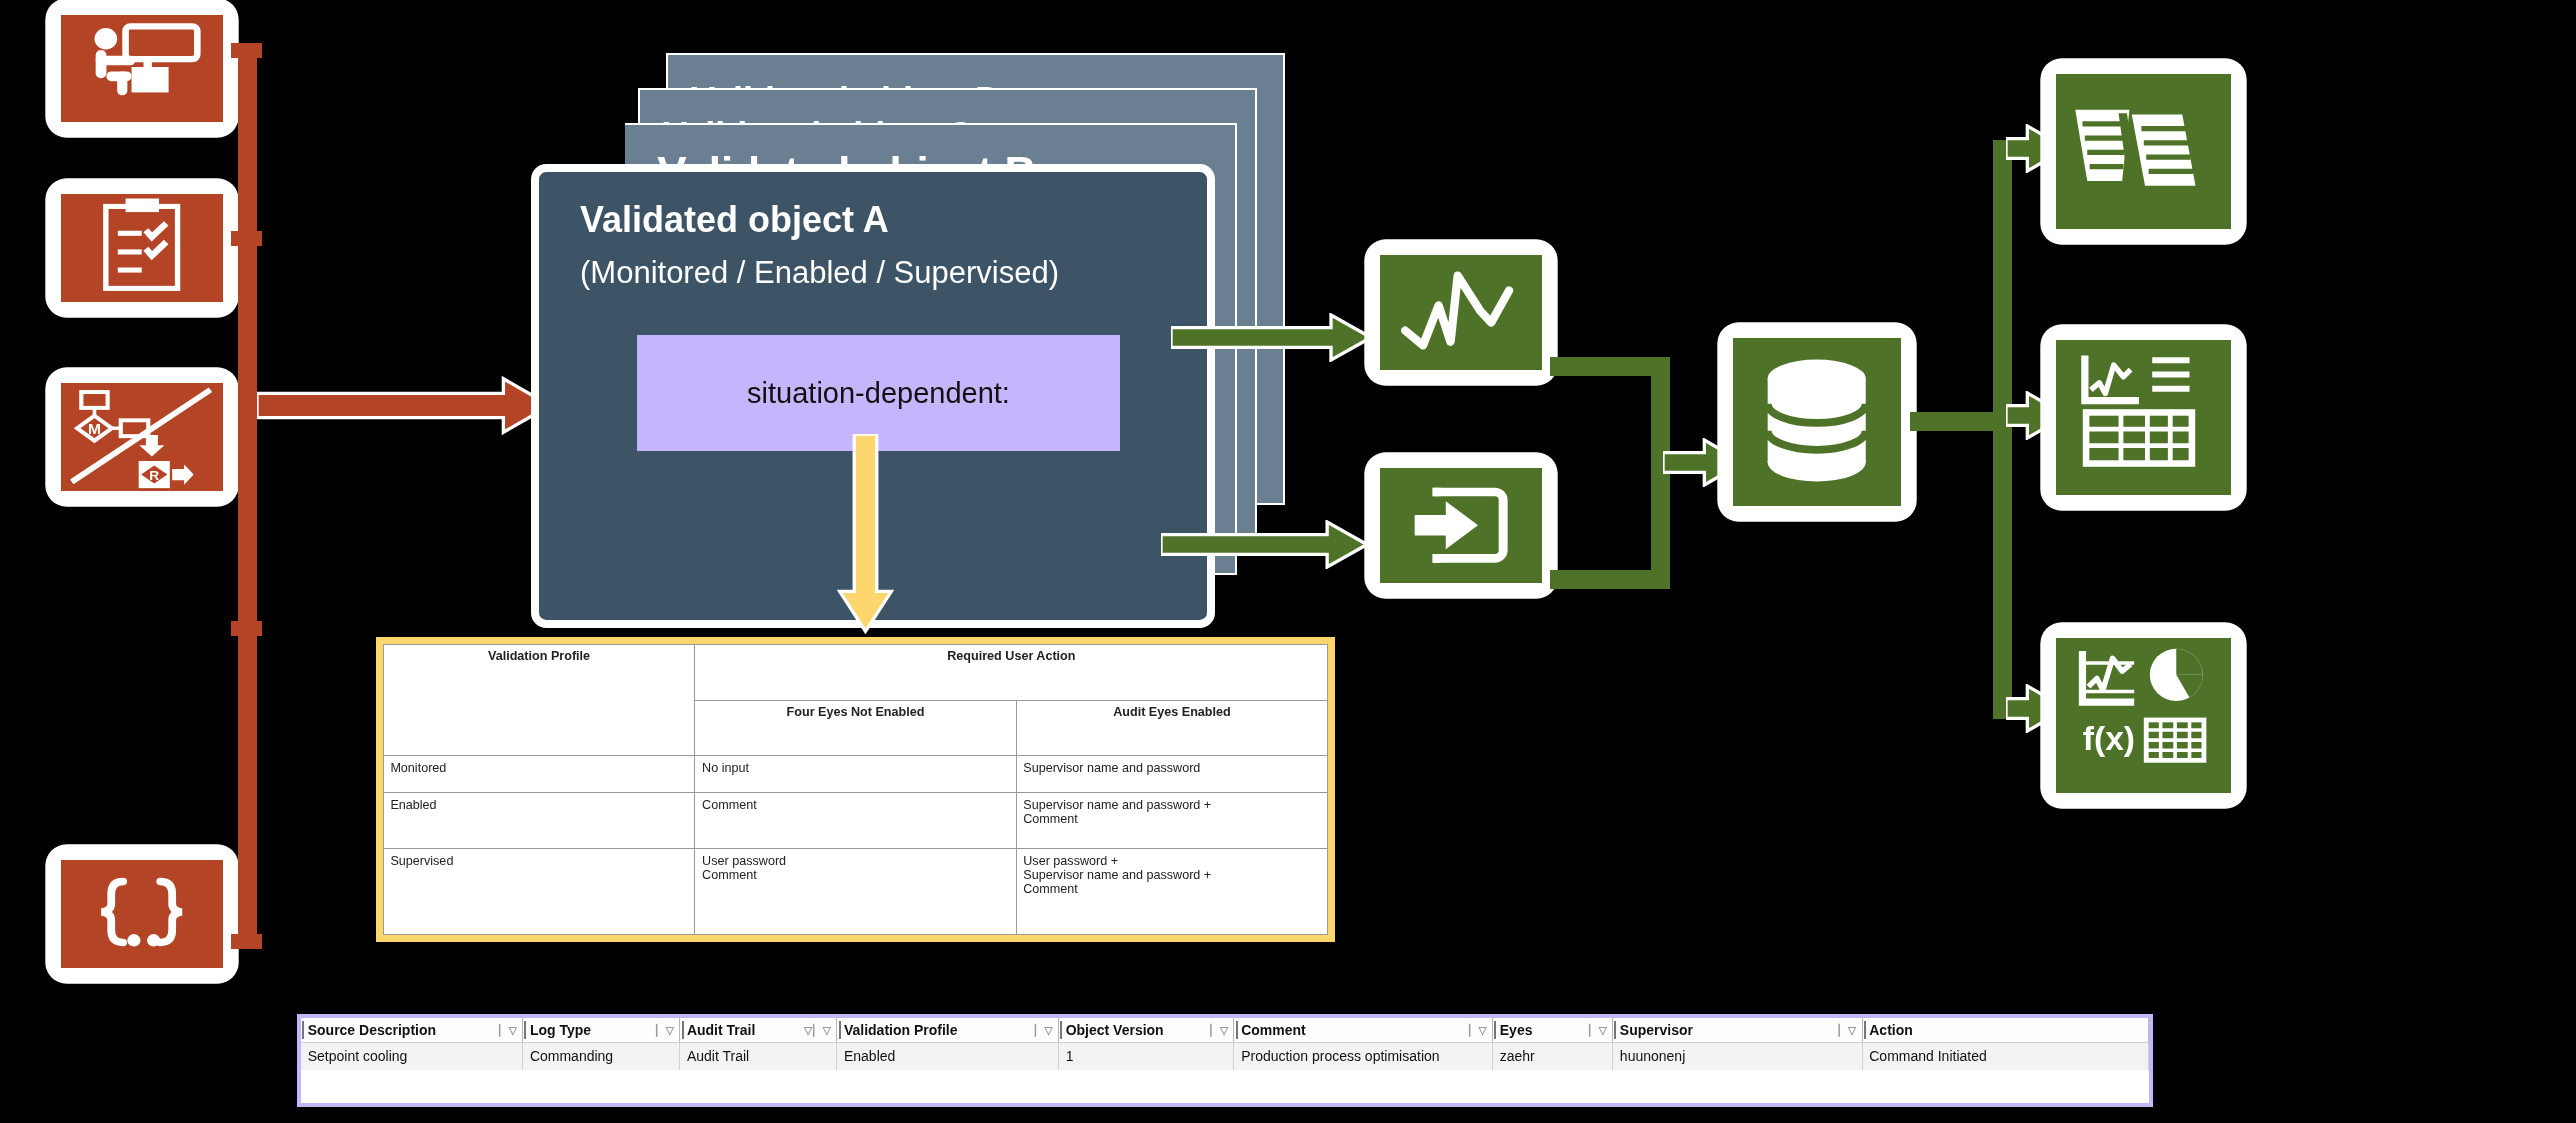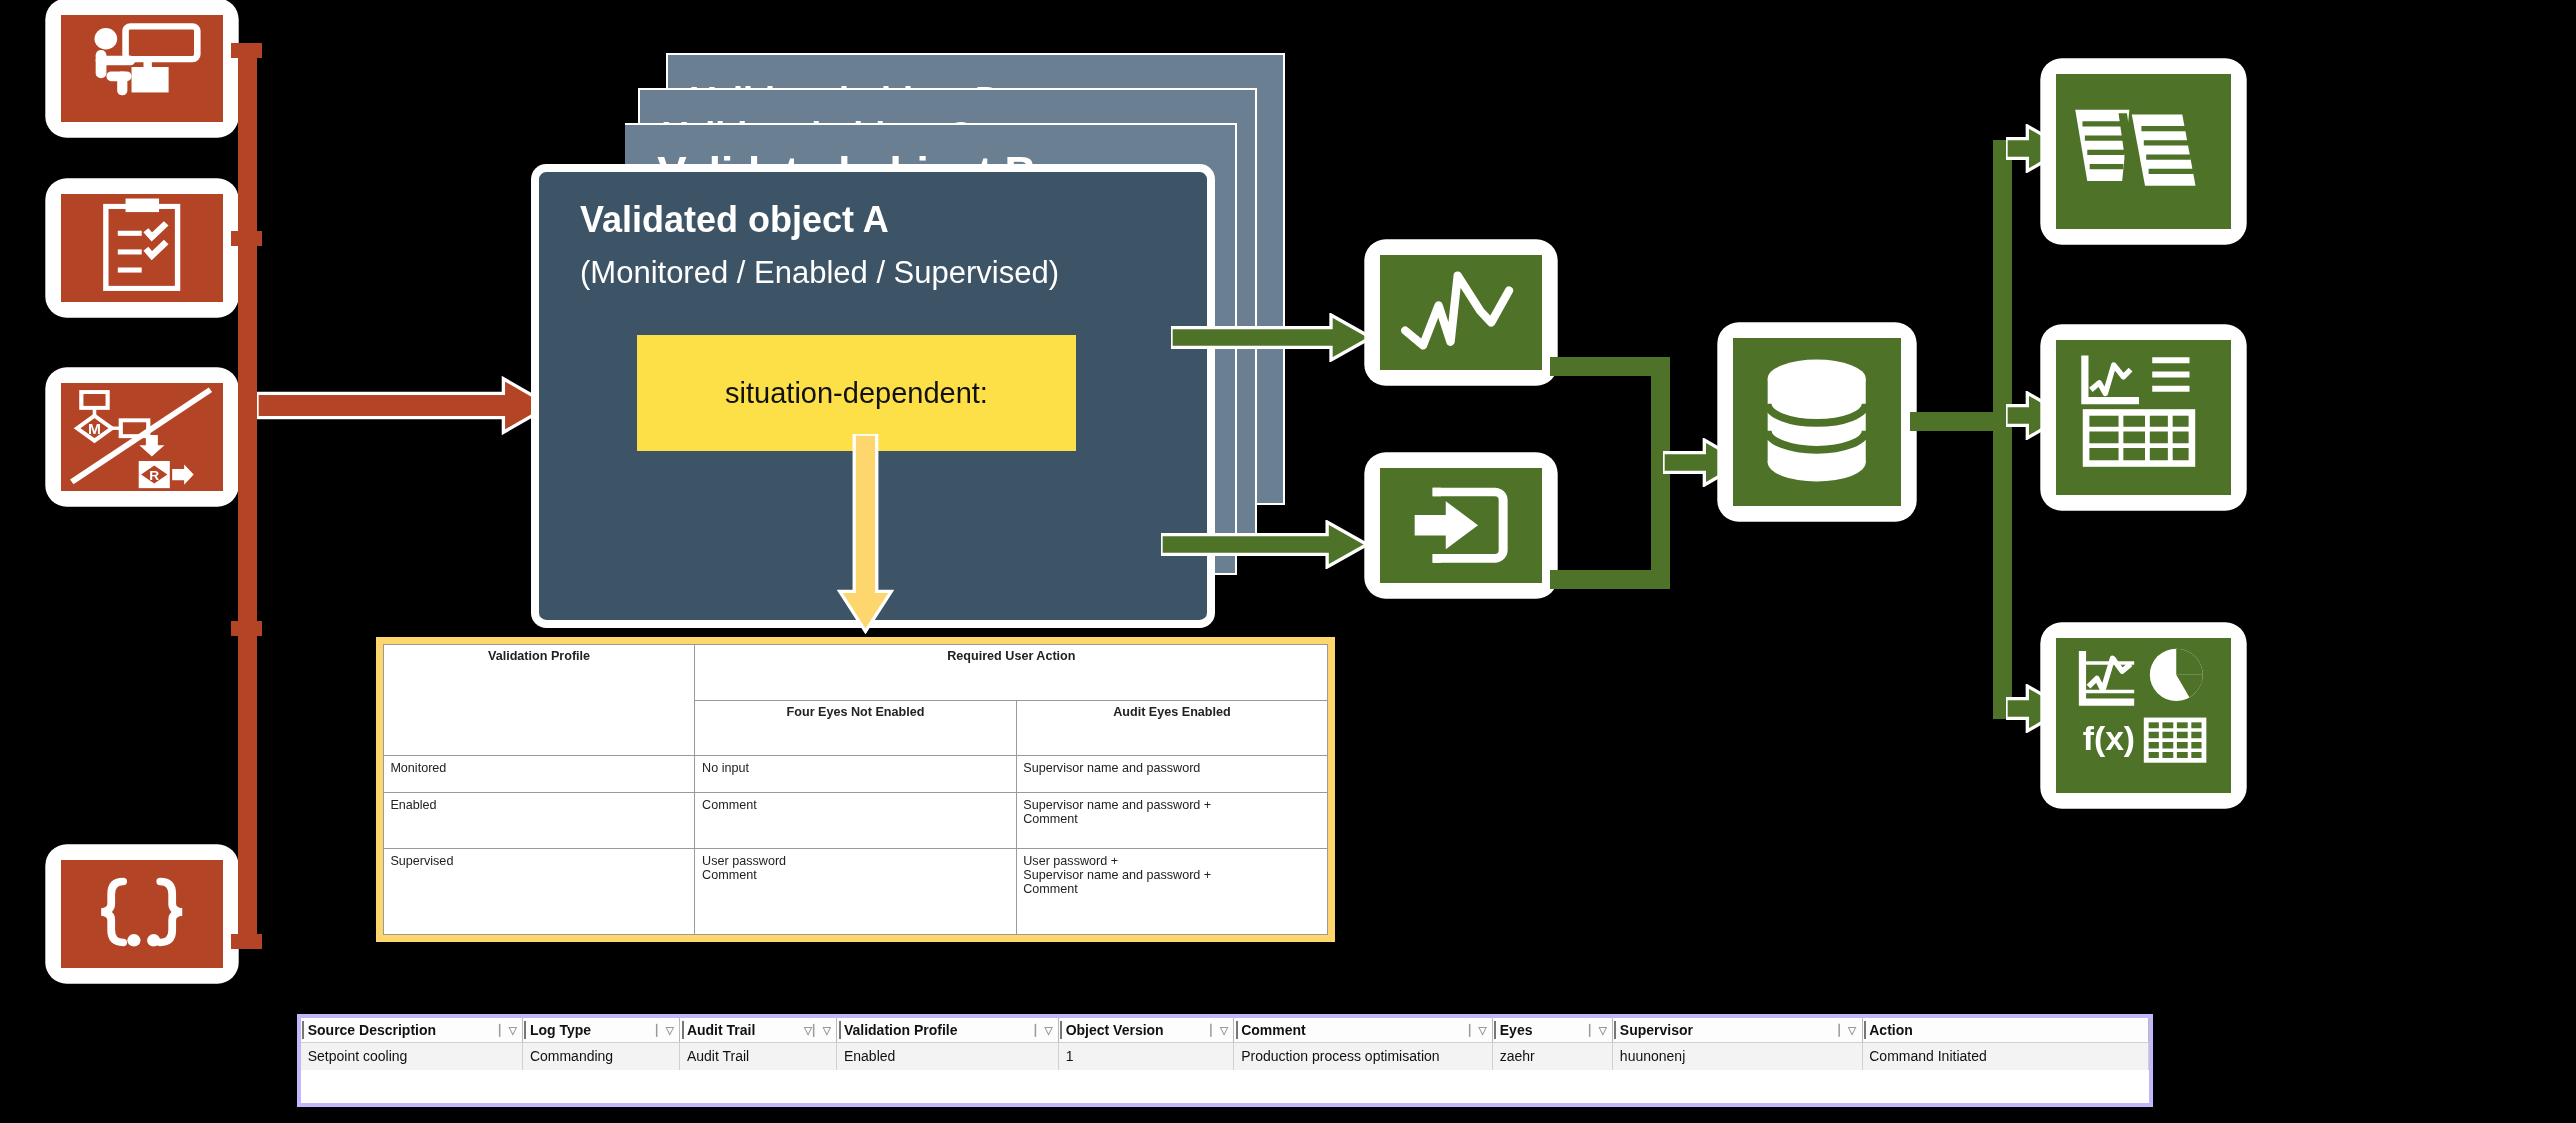--- a/index.html
+++ b/index.html
@@ -26,21 +26,21 @@
   .card{position:absolute;border:2px solid #fff;box-sizing:border-box;}
   .card .title{position:absolute;color:#fff;font-weight:bold;white-space:nowrap;}
 
   .cardD{background:#6b7f92;}
   .cardC{background:#6b7f92;}
   .cardB{background:#6b7f92;}
   .cardA{background:#3d5366;border-radius:9.3px;}
 
   .card .subtitle{position:absolute;color:#fff;white-space:nowrap;}
 
-  .sitbox{position:absolute;background:#fde047;}
+  .sitbox{position:absolute;background:#c4b5fd;padding-left:44px;}
   .sitbox span{position:absolute;left:0;right:0;top:50%;transform:translateY(-50%);
      text-align:center;color:#111;font-size:29px;}
 
   
   .vpwrap{position:absolute;background:#fdd76e;padding:6.7px;box-sizing:border-box;}
   .vptable{width:100%;height:100%;border-collapse:collapse;background:#fff;
            font-size:12.6px;color:#222;}
   .vptable td,.vptable th{border:0.7px solid #9a9a9a;padding:4.7px 6.7px;
            vertical-align:top;text-align:left;font-weight:normal;}
   .vptable th{font-weight:bold;text-align:center;}

